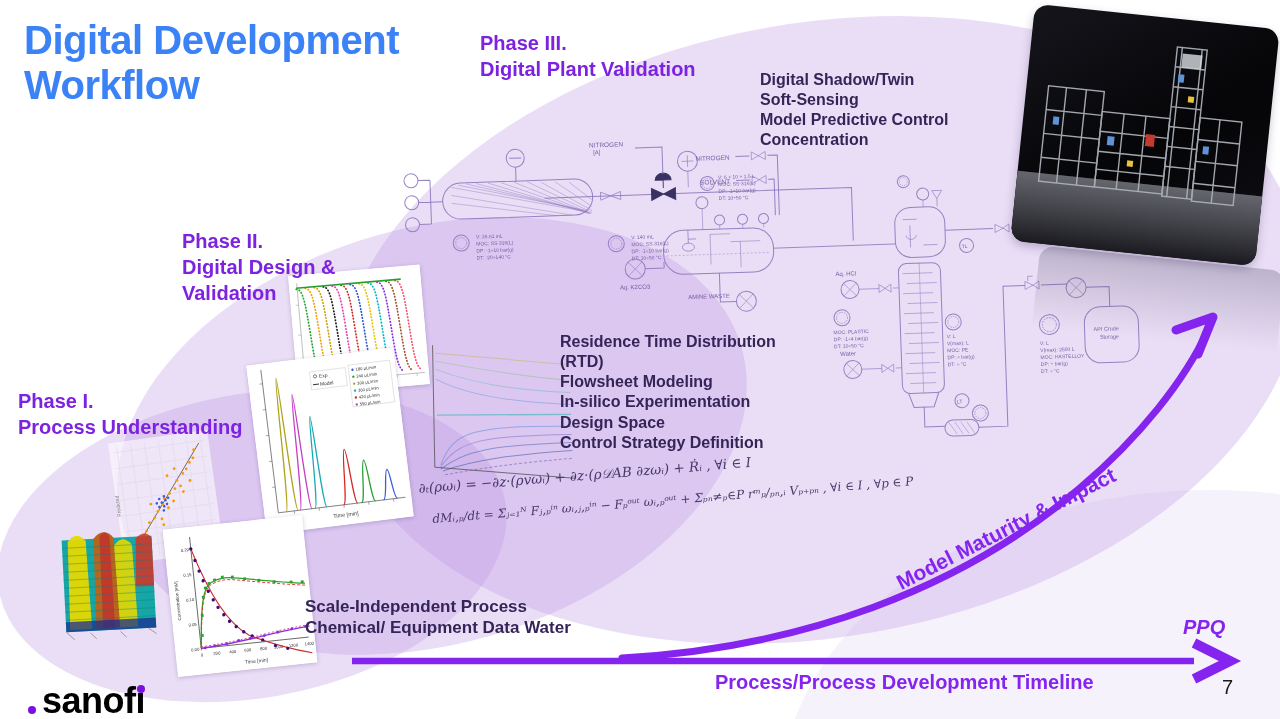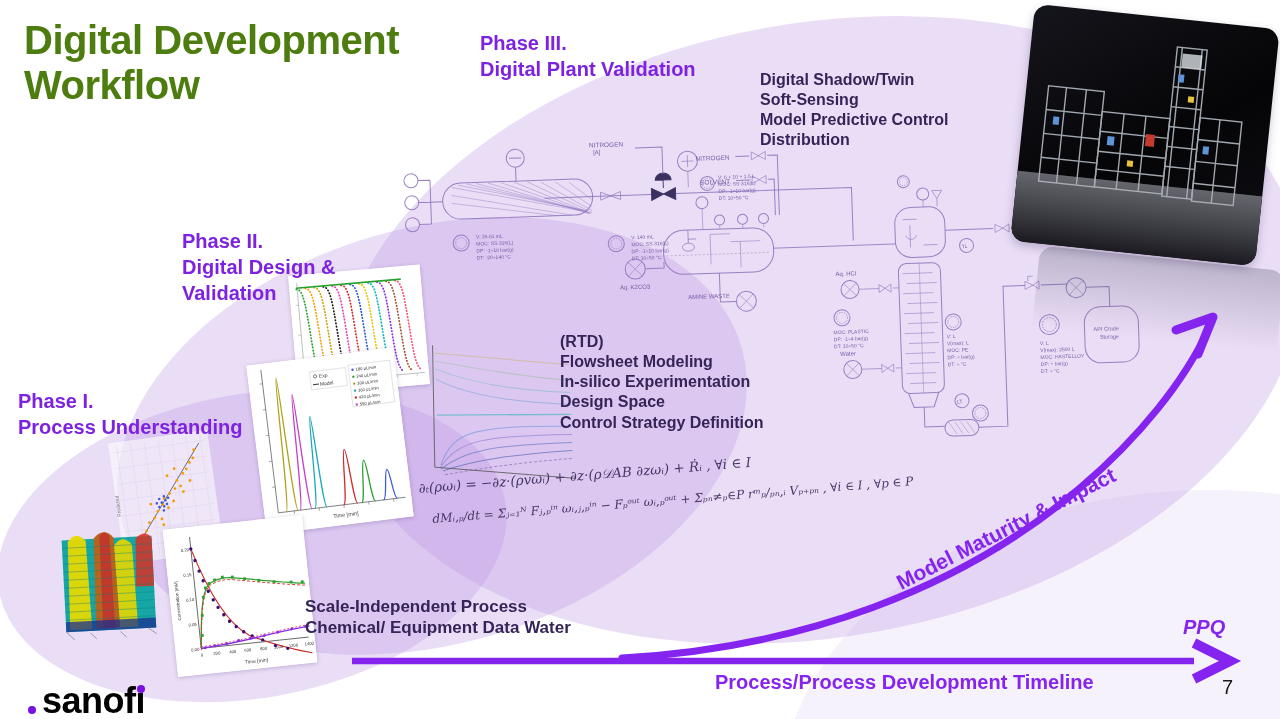--- a/index.html
+++ b/index.html
@@ -1,21 +1,21 @@
 <!DOCTYPE html>
 <html><head>
 <meta charset="utf-8">
 <style>
   html,body{margin:0;padding:0;background:#fff;}
   .slide{position:relative;width:1280px;height:719px;overflow:hidden;background:#ffffff;
          font-family:"Liberation Sans",sans-serif;}
   .abs{position:absolute;}
   svg{display:block;}
   
-  .title{font-size:40px;line-height:1.13;font-weight:700;letter-spacing:-0.5px;color:#4d7c0f;}
+  .title{font-size:40px;line-height:1.13;font-weight:700;letter-spacing:-0.5px;color:#3b82f6;}
   .phase-label{font-size:20px;line-height:1.3;font-weight:700;color:#7d22e0;}
   .bullets{font-size:16px;line-height:1.26;font-weight:700;color:#352457;}
   .bullets div{white-space:nowrap;}
   .eq{font-family:"DejaVu Serif",serif;font-style:italic;color:#473768;white-space:nowrap;}
   .maturity{font-size:21px;font-weight:700;color:#8524ef;white-space:nowrap;
             transform:rotate(-27deg);transform-origin:left center;}
   .timeline-label{font-size:20px;font-weight:700;color:#8524ef;white-space:nowrap;}
   .ppq{font-size:20px;font-weight:700;color:#8524ef;font-style:italic;}
   .pagenum{font-size:20px;color:#1a1a1a;}
   
@@ -473,29 +473,30 @@
   </div>
 
   <div class="abs phase-label" style="left:480px;top:30px;">
     <div>Phase III.</div>
     <div>Digital Plant Validation</div>
   </div>
   <div class="abs bullets" style="left:760px;top:70px;">
     <div>Digital Shadow/Twin</div>
     <div>Soft-Sensing</div>
     <div>Model Predictive Control</div>
-    <div>Distribution</div>
+    <div>Concentration</div>
   </div>
 
   <div class="abs phase-label" style="left:182px;top:228px;">
     <div>Phase II.</div>
     <div>Digital Design &amp;</div>
     <div>Validation</div>
   </div>
   <div class="abs bullets" style="left:560px;top:332px;">
+    <div>Residence Time Distribution</div>
     <div>(RTD)</div>
     <div>Flowsheet Modeling</div>
     <div>In-silico Experimentation</div>
     <div>Design Space</div>
     <div>Control Strategy Definition</div>
   </div>
 
   <div class="abs phase-label" style="left:18px;top:388px;">
     <div>Phase I.</div>
     <div>Process Understanding</div>

